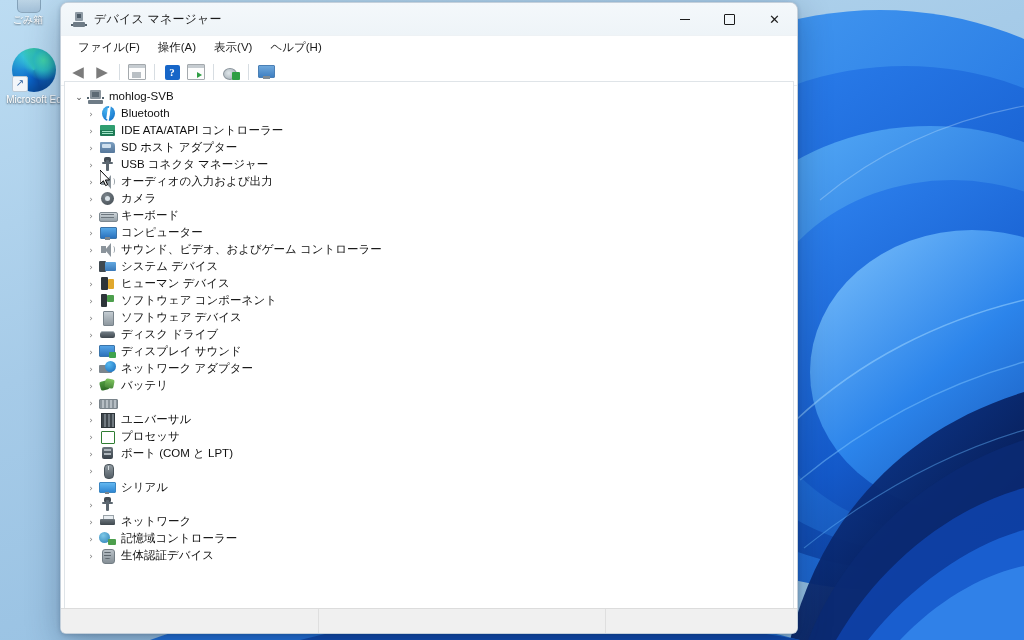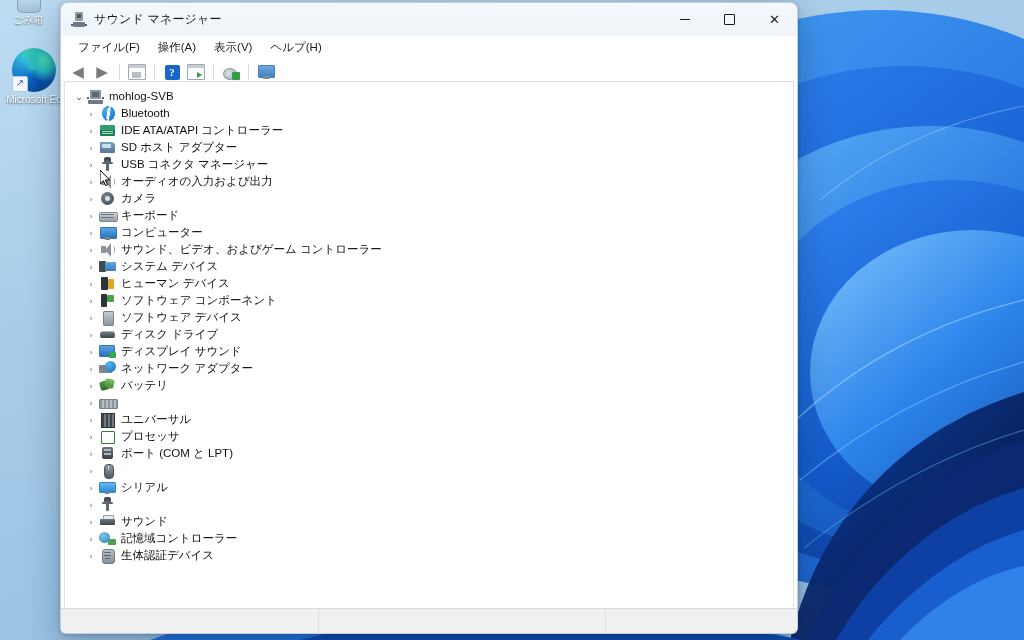--- a/index.html
+++ b/index.html
@@ -343,21 +343,21 @@
 <div id="dm-window">
 
   <div id="titlebar">
     <div id="app-icon">
       <div class="dmic-tower"></div>
       <div class="dmic-chip"></div>
       <div class="dmic-base"></div>
       <div class="dmic-dotl"></div>
       <div class="dmic-dotr"></div>
     </div>
-    <div id="win-title">サウンド マネージャー</div>
+    <div id="win-title">デバイス マネージャー</div>
     <div id="win-controls">
       <div class="wc" id="wc-min">
           <span class="bar"></span>
         </div>
       <div class="wc" id="wc-max">
           <span class="sq"></span>
         </div>
       <div class="wc" id="wc-close">
           <span class="xg">✕</span>
         </div>
@@ -636,21 +636,21 @@
             <span class="arm"></span>
           </span>
       </div>
 
       <div class="row child">
         <span class="twisty">›</span>
         <span class="node-icon ic-prn">
             <span class="p"></span>
             <span class="a"></span>
           </span>
-        <span class="node-label">サウンド</span>
+        <span class="node-label">ネットワーク</span>
       </div>
 
       <div class="row child">
         <span class="twisty">›</span>
         <span class="node-icon ic-stor">
             <span class="a"></span>
             <span class="b"></span>
           </span>
         <span class="node-label">記憶域コントローラー</span>
       </div>

